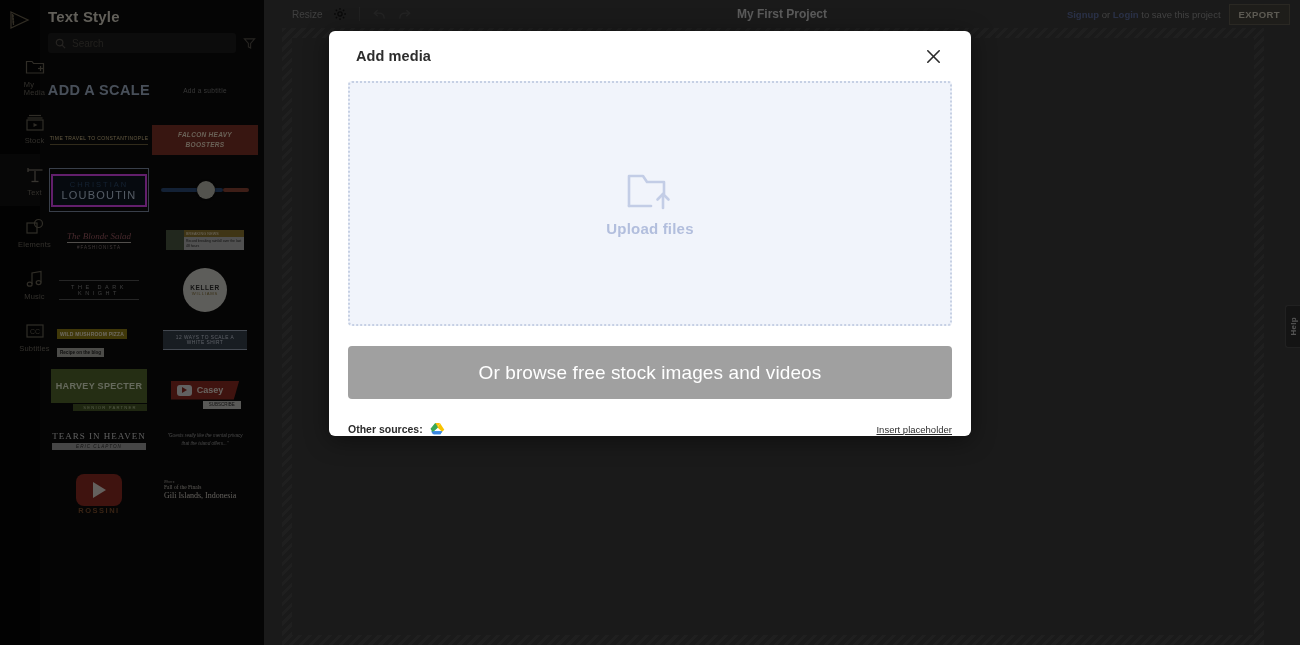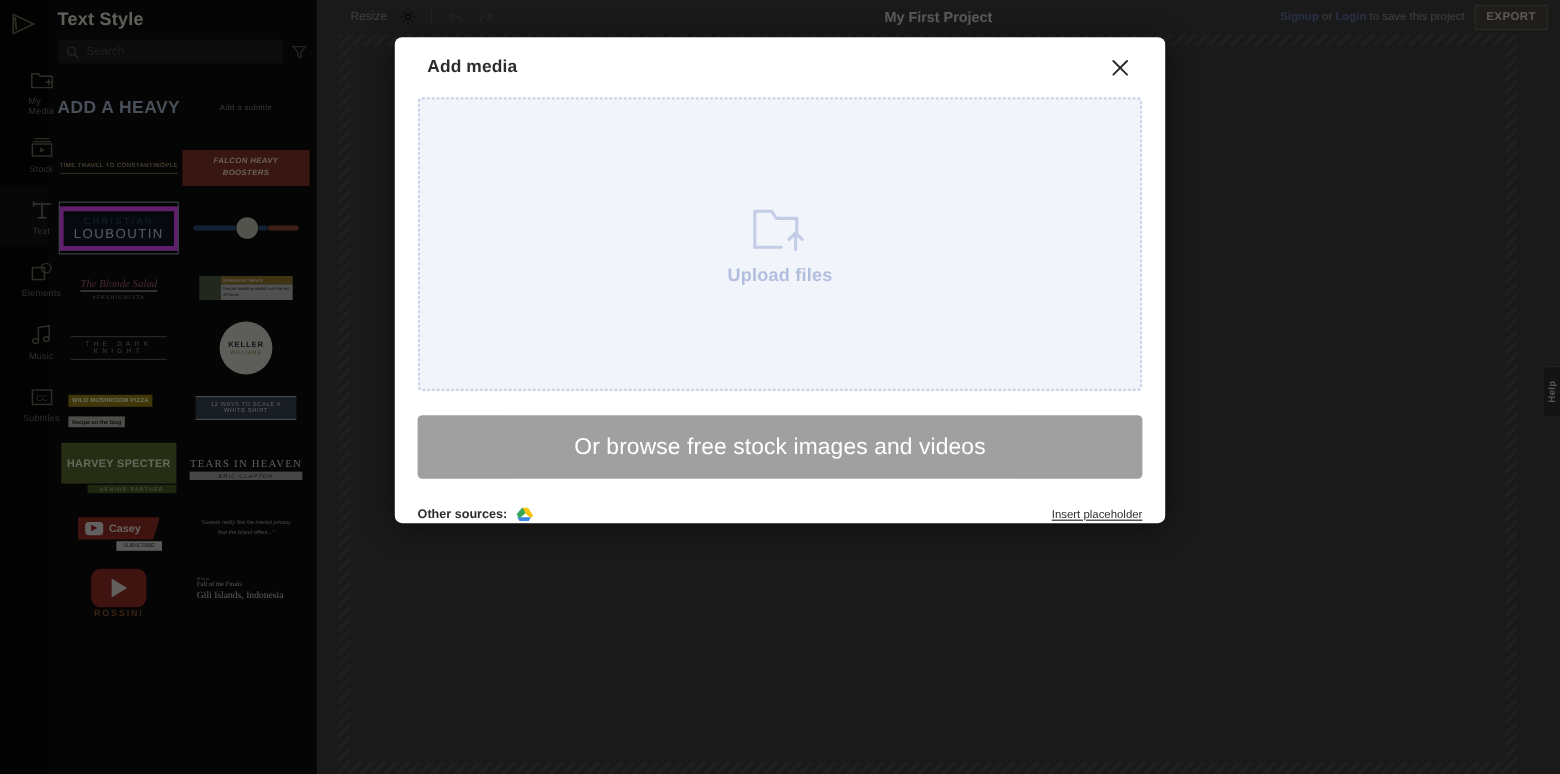--- a/index.html
+++ b/index.html
@@ -102,21 +102,21 @@
   .tpl-cell.sel {
     outline: 1px solid #7e8da4;
     outline-offset: -4px;
   }
 
   
   .t-addtitle { color:#9fb0c6; font-size:14.5px; font-weight:bold; letter-spacing:.4px;}
   .t-subtitle { color:#7b7b7b; font-size:6.5px; letter-spacing:.3px;}
   .t-timetravel { color:#d6c08e; font-size:5px; text-align:center; line-height:1.5; border-bottom:1px solid #6e5f3c; padding-bottom:2px; letter-spacing:.4px;}
   .t-falcon { background:#7d3127; color:#e9d7bf; font-size:6.5px; font-weight:bold; font-style:italic; padding:5px 8px; text-align:center; line-height:1.5; letter-spacing:.3px;}
-  .t-loub { border:4px solid #d946ef; padding:4px 9px; text-align:center; background:#0f1722;}
+  .t-loub { border:2px solid #d946ef; padding:4px 9px; text-align:center; background:#0f1722;}
   .t-loub .a { color:#2b4a6d; font-size:7.5px; letter-spacing:2px; display:block;}
   .t-loub .b { color:#b9cade; font-size:11px; letter-spacing:1.2px; display:block;}
   .t-slider { width:88px; position:relative; display:flex; align-items:center;}
   .t-slider .bar { height:4px; background:#2b4a77; flex:1; border-radius:2px;}
   .t-slider .bar2 { height:4px; background:#8a4434; width:26px; border-radius:2px;}
   .t-slider .knob { position:absolute; left:36px; width:18px; height:18px; border-radius:50%; background:#b9b9ad; box-shadow:0 0 2px #000;}
   .t-blonde { text-align:center;}
   .t-blonde .a { color:#9e5b63; font-size:9px; font-style:italic; font-family:"Liberation Serif", serif; display:block;}
   .t-blonde .b { color:#8e7d7d; font-size:4.5px; letter-spacing:1px; border-top:1.5px solid #b7b0a8; padding-top:2px; display:block; margin-top:1px;}
   .t-news { width:78px; height:20px; display:flex; background:#2a2a2a; overflow:hidden;}
@@ -399,21 +399,21 @@
       <span class="filter-ico">
         <svg width="13" height="13" viewBox="0 0 14 14" fill="none" stroke="#55514a" stroke-width="1.2">
           <path d="M1.5 2h11l-4.3 5v5l-2.4-1.4V7z"></path>
         </svg>
       </span>
     </div>
 
     <div id="tpl-grid">
 
       <div class="tpl-cell">
-        <span class="t-addtitle">ADD A HEAVY</span>
+        <span class="t-addtitle">ADD A SCALE</span>
       </div>
       <div class="tpl-cell">
         <span class="t-subtitle">Add a subtitle</span>
       </div>
 
       <div class="tpl-cell">
         <span class="t-timetravel">TIME TRAVEL TO CONSTANTINOPLE</span>
       </div>
       <div class="tpl-cell">
         <span class="t-falcon">FALCON HEAVY BOOSTERS</span>
@@ -468,36 +468,36 @@
       <div class="tpl-cell">
         <span class="t-deals">12 WAYS TO SCALE A WHITE SHIRT</span>
       </div>
 
       <div class="tpl-cell">
         <span class="t-harvey">
           <span class="a">HARVEY SPECTER</span>
           <span class="b">SENIOR PARTNER</span>
         </span>
       </div>
-      <div class="tpl-cell">
-        <span class="t-tears">
-          <span class="a">TEARS IN HEAVEN</span>
-          <span class="b">ERIC CLAPTON</span>
-        </span>
-      </div>
-
       <div class="tpl-cell">
         <span class="t-casey">
           <span class="shape">
             <span class="yt">
                 <i></i>
               </span>
             <span class="nm">Casey</span>
           </span>
           <span class="sub">SUBSCRIBE</span>
+        </span>
+      </div>
+
+      <div class="tpl-cell">
+        <span class="t-tears">
+          <span class="a">TEARS IN HEAVEN</span>
+          <span class="b">ERIC CLAPTON</span>
         </span>
       </div>
       <div class="tpl-cell">
         <span class="t-quote">"Guests really like the mental privacy that the island offers..."</span>
       </div>
 
       <div class="tpl-cell">
         <span class="t-play">
             <i></i>
           </span>

